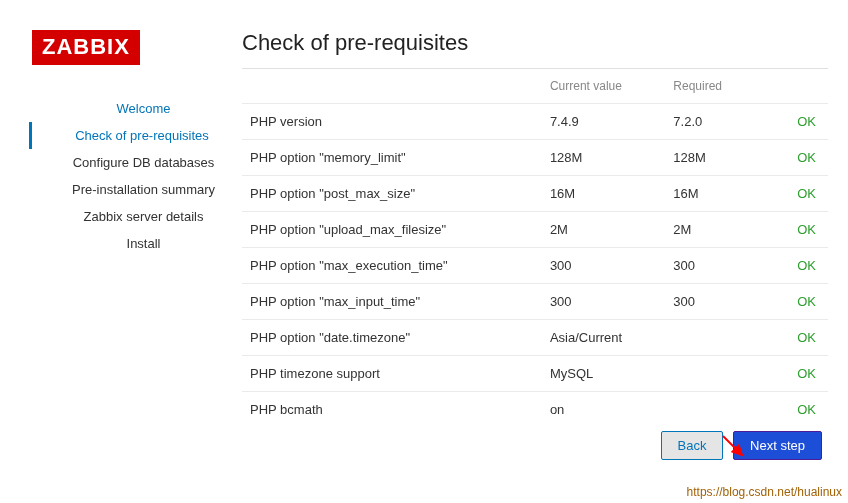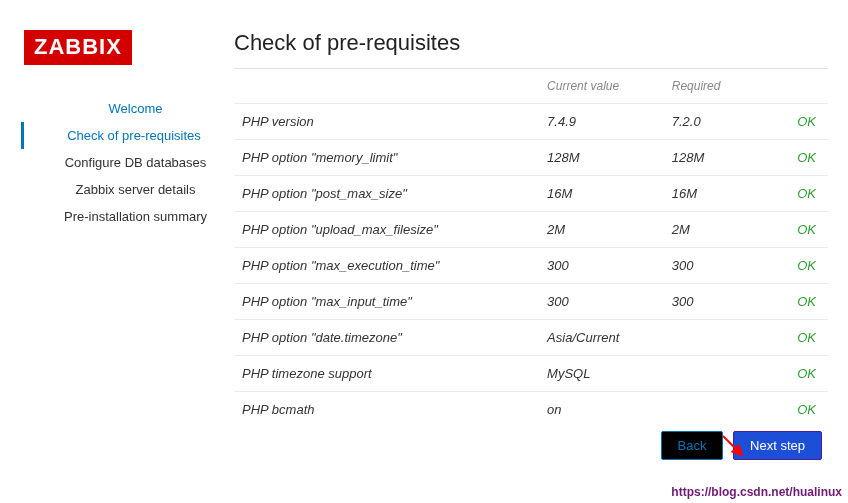--- a/index.html
+++ b/index.html
@@ -9,21 +9,21 @@
     font-size: 13px;
     color: #333;
     background: #fff;
     width: 848px;
     height: 503px;
     overflow: hidden;
     position: relative;
   }
   .container {
     display: flex;
-    padding: 30px 20px 10px 4px;
+    padding: 30px 20px 10px 12px;
   }
   .left-col {
     width: 210px;
     flex-shrink: 0;
     padding-left: 20px;
   }
   .logo {
     background: #d40000;
     color: #fff;
     font-family: "Arial Black", Arial, sans-serif;
@@ -61,21 +61,20 @@
   .page-title {
     font-size: 22px;
     color: #222;
     font-weight: normal;
     margin: 0 0 12px 0;
   }
   .table-wrap {
     height: 350px;
     overflow-y: scroll;
     border-top: 1px solid #e0e0e0;
-    font-style: italic;
   }
   table {
     border-collapse: collapse;
     width: 100%;
   }
   th, td {
     text-align: left;
     padding: 10px 8px;
     border-bottom: 1px solid #eaeaea;
     font-weight: normal;
@@ -98,21 +97,21 @@
   }
   .btn {
     display: inline-block;
     padding: 6px 16px;
     font-size: 13px;
     border-radius: 2px;
     cursor: pointer;
     margin-left: 6px;
   }
   .btn-back {
-    background: #000000;
+    background: #e5e5e5;
     color: #0275b8;
     border: 1px solid #0275b8;
     text-align: center;
   }
   .btn-next {
     background: #1d4ed8;
     color: #fff;
     border: 1px solid #4c1d95;
   }
   
@@ -125,38 +124,38 @@
   .arrow {
     position: absolute;
     right: 98px;
     bottom: 40px;
     pointer-events: none;
   }
   .watermark {
     position: absolute;
     right: 6px;
     bottom: 4px;
-    color: #701a75;
+    color: #a16207;
     font-size: 12px;
     pointer-events: none;
-    font-weight: bold;
   }
 </style>
 </head>
 <body>
 
 <div class="container">
   <div class="left-col">
     <div class="logo">ZABBIX</div>
     <ul class="nav" id="nav">
         <li class="done">Welcome</li>
         <li class="current">Check of pre-requisites</li>
         <li>Configure DB databases</li>
+        <li>Pre-installation summary</li>
         <li>Zabbix server details</li>
-        <li>Pre-installation summary</li>
+        <li>Install</li>
       </ul>
   </div>
 
   <div class="main">
     <h1 class="page-title">Check of pre-requisites</h1>
 
     <div class="table-wrap">
       <table>
         <thead>
           <tr>

